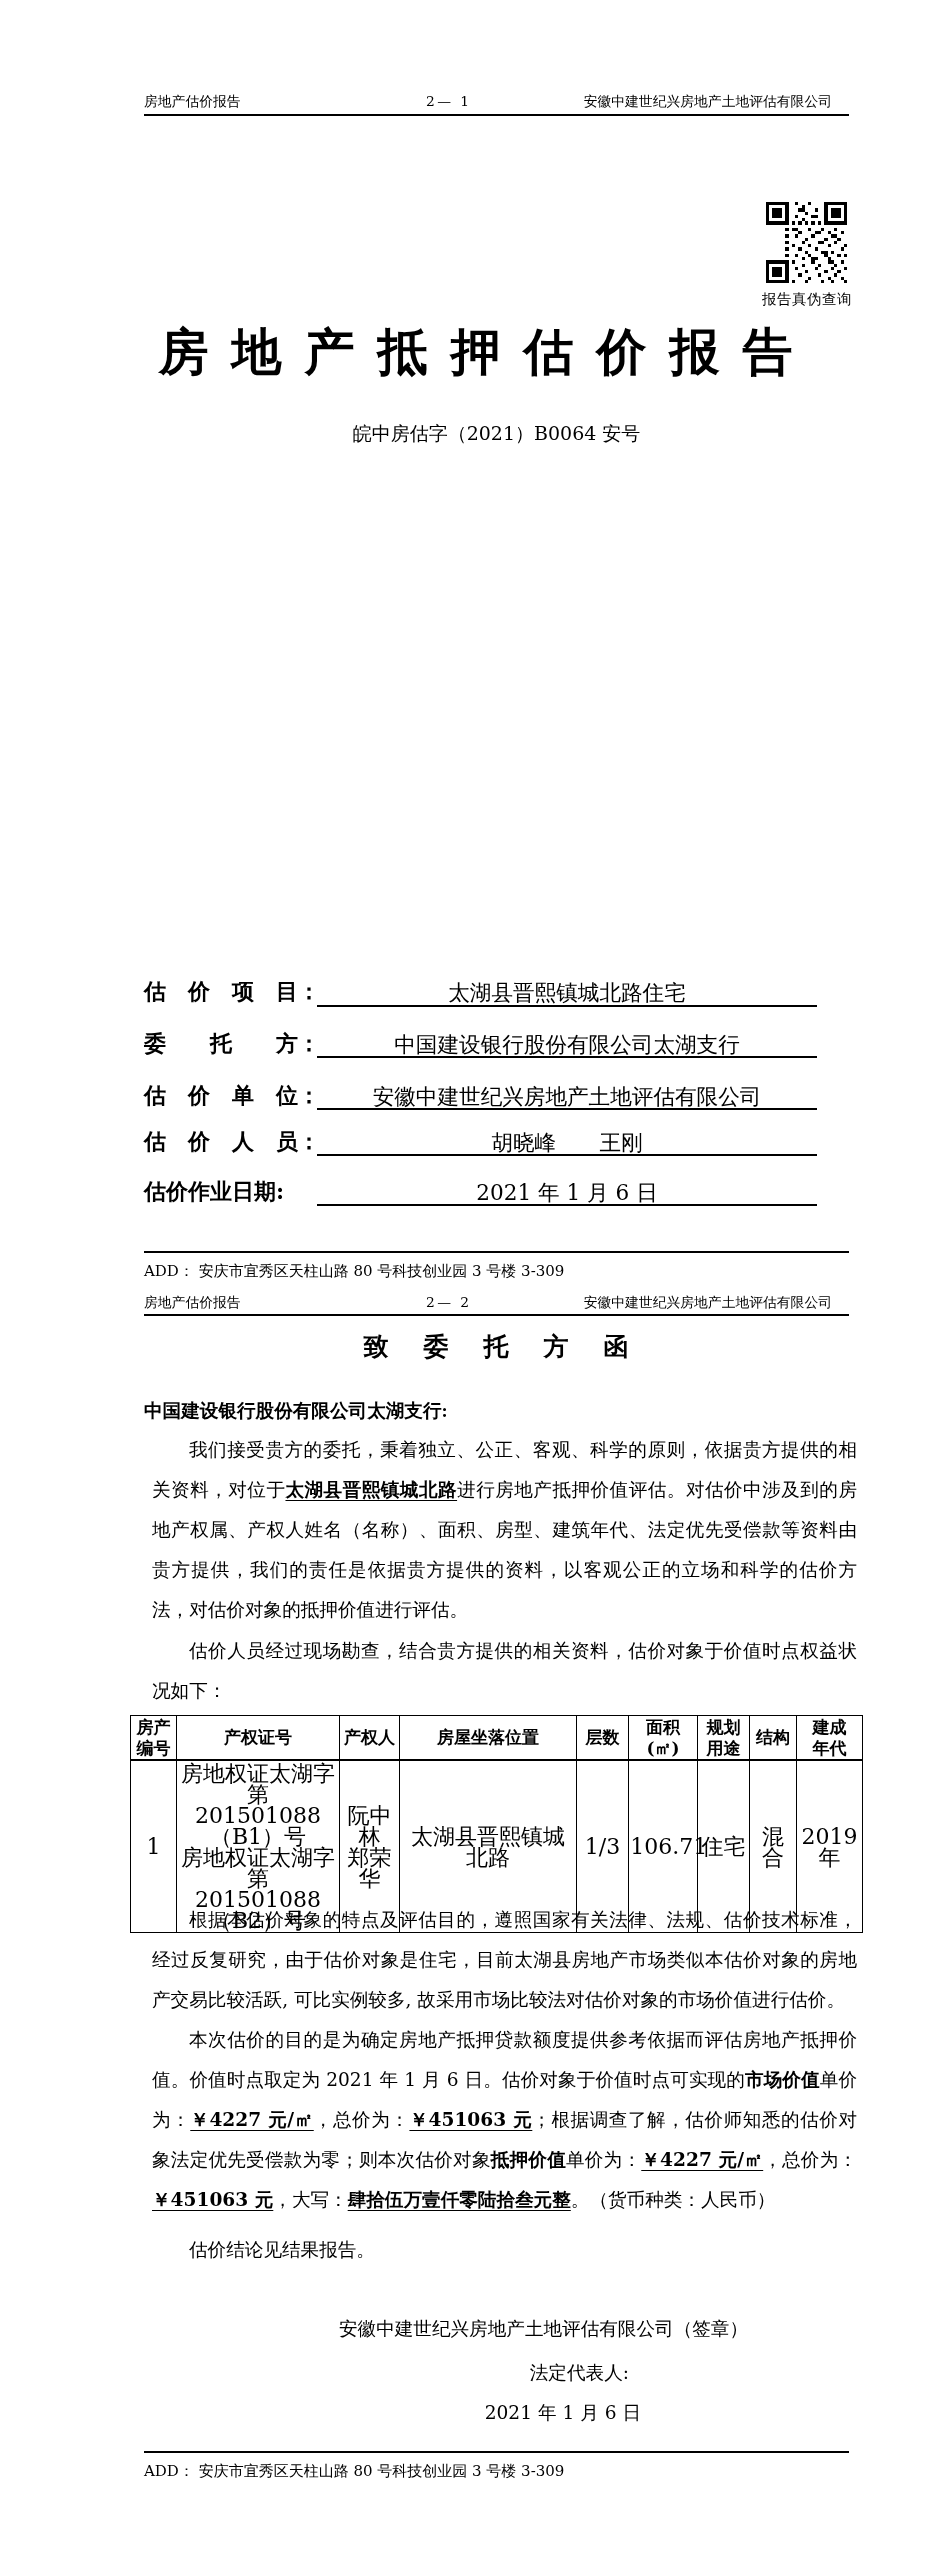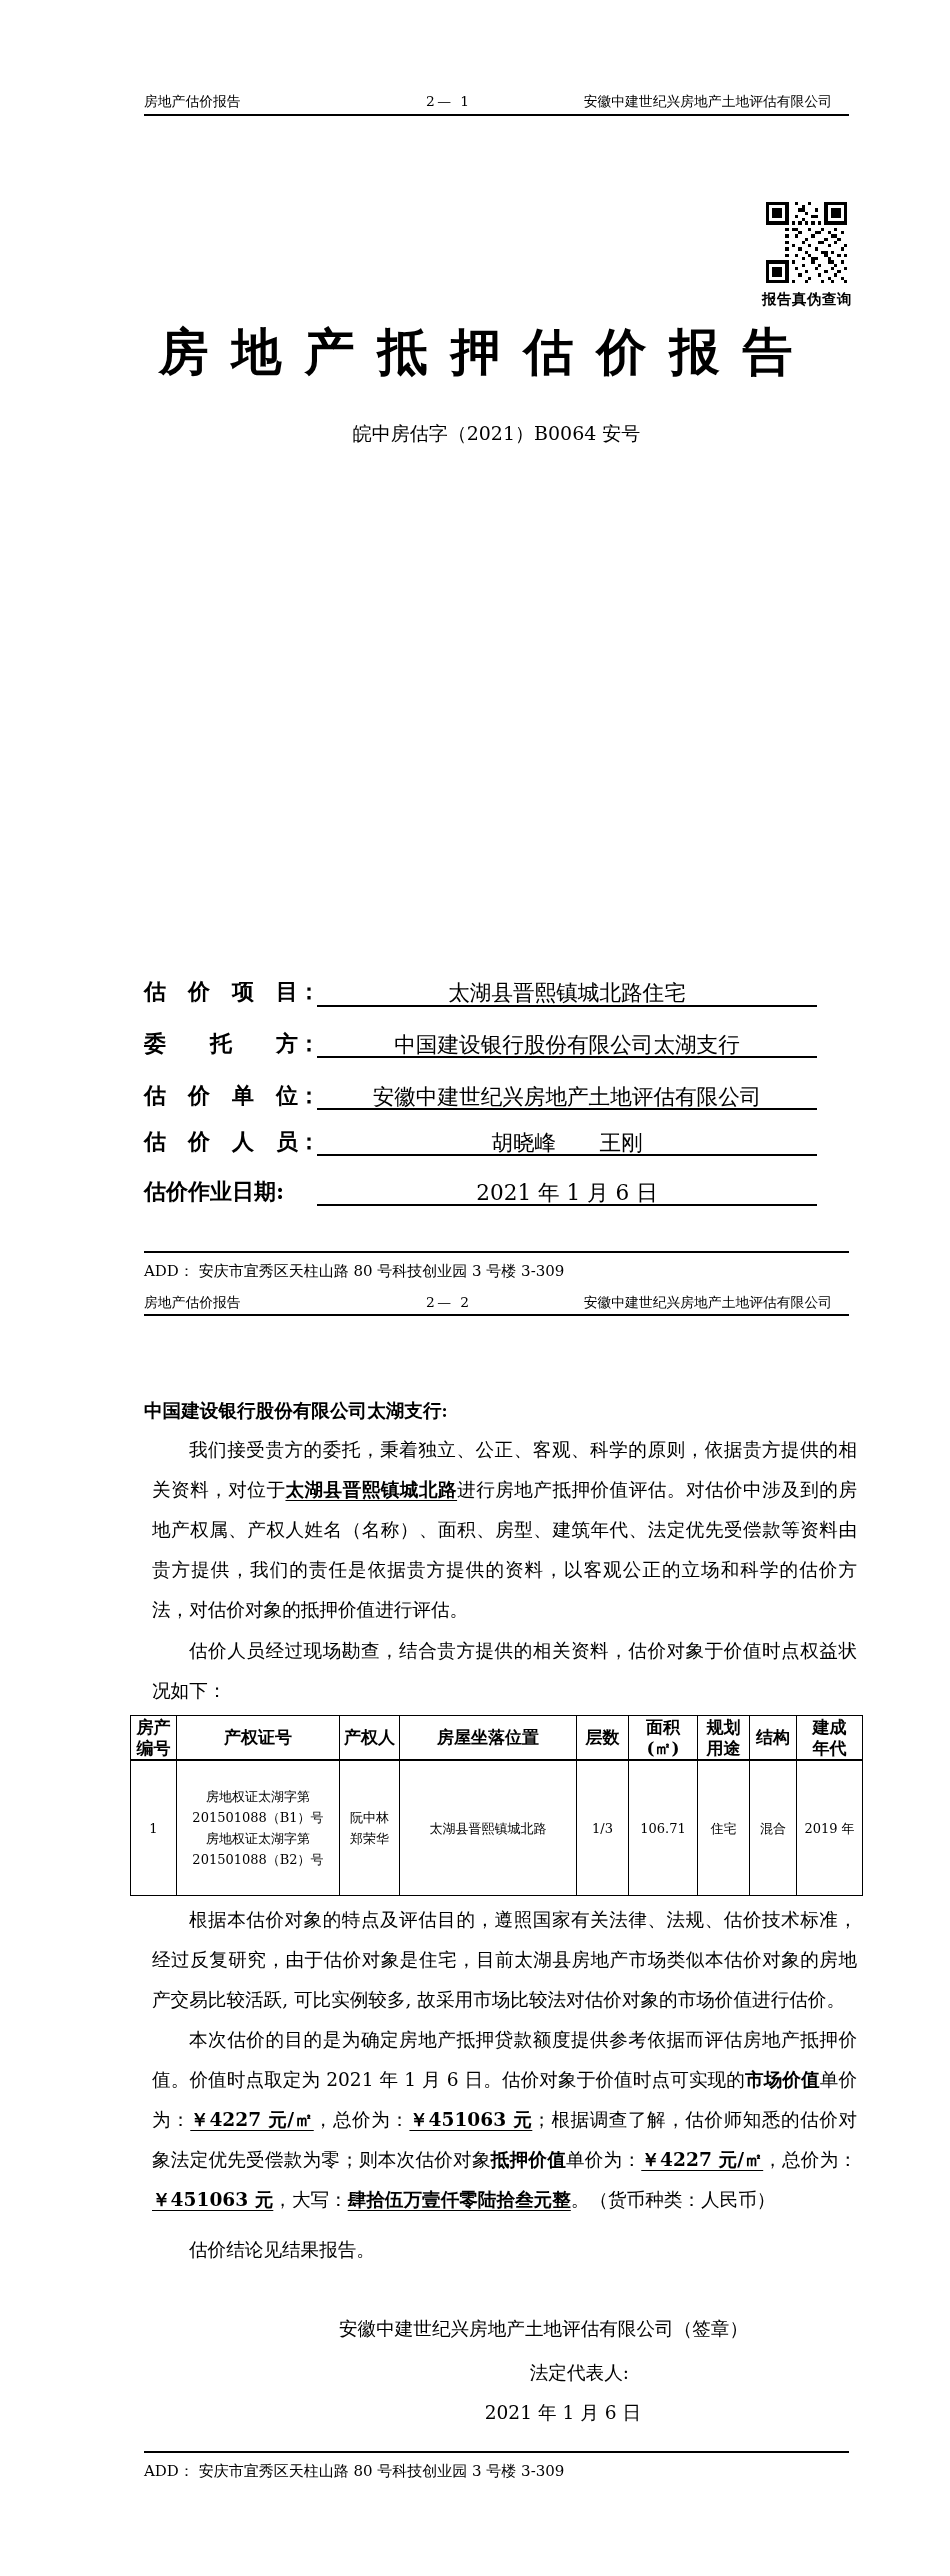--- a/index.html
+++ b/index.html
@@ -10,38 +10,38 @@
   .abs{position:absolute;}
   
   .runhead{left:144px;width:705px;height:20.4px;font-size:13.8px;}
   .runhead .rh-left{position:absolute;left:0;top:0;}
   .runhead .rh-center{position:absolute;left:282px;top:0;letter-spacing:2.4px;}
   .runhead .rh-right{position:absolute;right:17px;top:0;}
   .rule{left:144px;width:705px;height:2.4px;background:#000;}
   
   .report-title{left:11.4px;width:951px;text-align:center;font-size:50px;font-weight:bold;letter-spacing:23px;white-space:nowrap;}
   .doc-number{left:144px;width:705px;text-align:center;font-size:19px;}
-  .qr-caption{left:762px;width:90px;text-align:center;font-size:14.4px;font-weight:bold;letter-spacing:0.6px;}
+  .qr-caption{left:762px;width:90px;text-align:center;font-size:14.4px;font-weight:normal;letter-spacing:0.6px;}
   .field-label{left:144px;font-size:22px;font-weight:bold;white-space:nowrap;}
   .field-underline{left:317px;width:500px;height:1.8px;background:#000;}
   .field-value{left:317px;width:500px;text-align:center;font-size:21.6px;white-space:nowrap;}
   .footer-address{left:144px;font-size:15px;white-space:nowrap;}
   
   .letter-title{left:161px;width:705px;text-align:center;font-size:25px;font-weight:bold;letter-spacing:35px;white-space:nowrap;}
   .salutation{left:144px;font-size:18.6px;font-weight:bold;white-space:nowrap;}
   .parablock{left:144px;width:705px;margin-left:8px;}
   .para{margin:0;font-size:18.6px;line-height:40px;text-align:justify;text-indent:37px;}
   .b{font-weight:bold;}
   .bu{font-weight:bold;text-decoration:underline;text-decoration-thickness:1.2px;text-underline-offset:3.6px;}
   
   .prop-table{border-collapse:collapse;table-layout:fixed;width:733px;padding-left:11px;}
   .prop-table td,.prop-table th{border:1.2px solid #000;text-align:center;vertical-align:middle;padding:1.2px;font-weight:normal;}
   .prop-table{border:1.8px solid #000;}
   .prop-table thead th{font-weight:bold;font-size:17px;line-height:20.4px;height:41px;}
-  .prop-table tbody td{font-size:13px;line-height:21px;height:131px;}
+  .prop-table tbody td{font-size:22px;line-height:21px;height:131px;}
   .prop-table thead{border-bottom:2.4px solid #000;}
   .cellline{display:block;}
   .sig{font-size:18.6px;white-space:nowrap;}
 </style>
 </head>
 <body>
 
 <div class="page">
 
   <div class="abs runhead" style="top:93px;">
@@ -177,20 +177,21 @@
   <div class="abs rule" style="top:1251px;"></div>
   <div class="abs footer-address" style="top:1262px;">ADD：  安庆市宜秀区天柱山路 80 号科技创业园 3 号楼 3-309</div>
 
   <div class="abs runhead" style="top:1294px;">
     <span class="rh-left">房地产估价报告</span>
     <span class="rh-center">2— 2</span>
     <span class="rh-right">安徽中建世纪兴房地产土地评估有限公司</span>
   </div>
   <div class="abs rule" style="top:1314px;"></div>
 
+  <div class="abs letter-title" style="top:1330px;">致委托方函</div>
   <div class="abs salutation" style="top:1398px;font-family:Liberation Serif, serif;">中国建设银行股份有限公司太湖支行:</div>
 
   <div class="abs parablock" style="top:1430px;">
     <p class="para"><span>我们接受贵方的委托，秉着独立、公正、客观、科学的原则，依据贵方提供的相关资料，对位于</span><span class="bu">太湖县晋熙镇城北路</span><span>进行房地产抵押价值评估。对估价中涉及到的房地产权属、产权人姓名（名称）、面积、房型、建筑年代、法定优先受偿款等资料由贵方提供，我们的责任是依据贵方提供的资料，以客观公正的立场和科学的估价方法，对估价对象的抵押价值进行评估。</span></p>
   </div>
 
   <div class="abs parablock" style="top:1631px;">
     <p class="para">估价人员经过现场勘查，结合贵方提供的相关资料，估价对象于价值时点权益状况如下：</p>
   </div>
 

